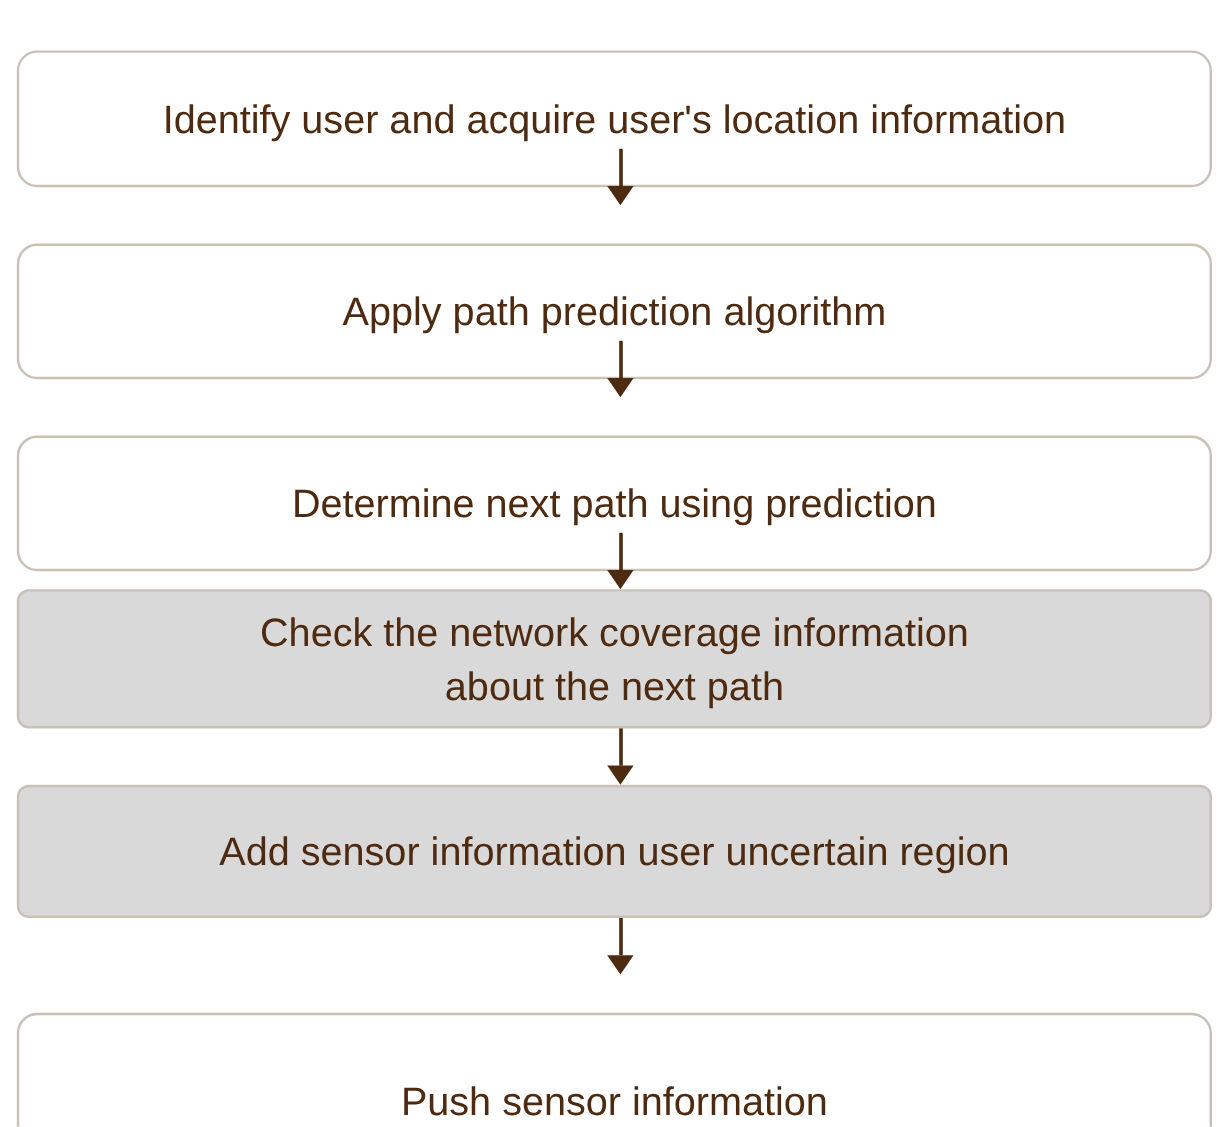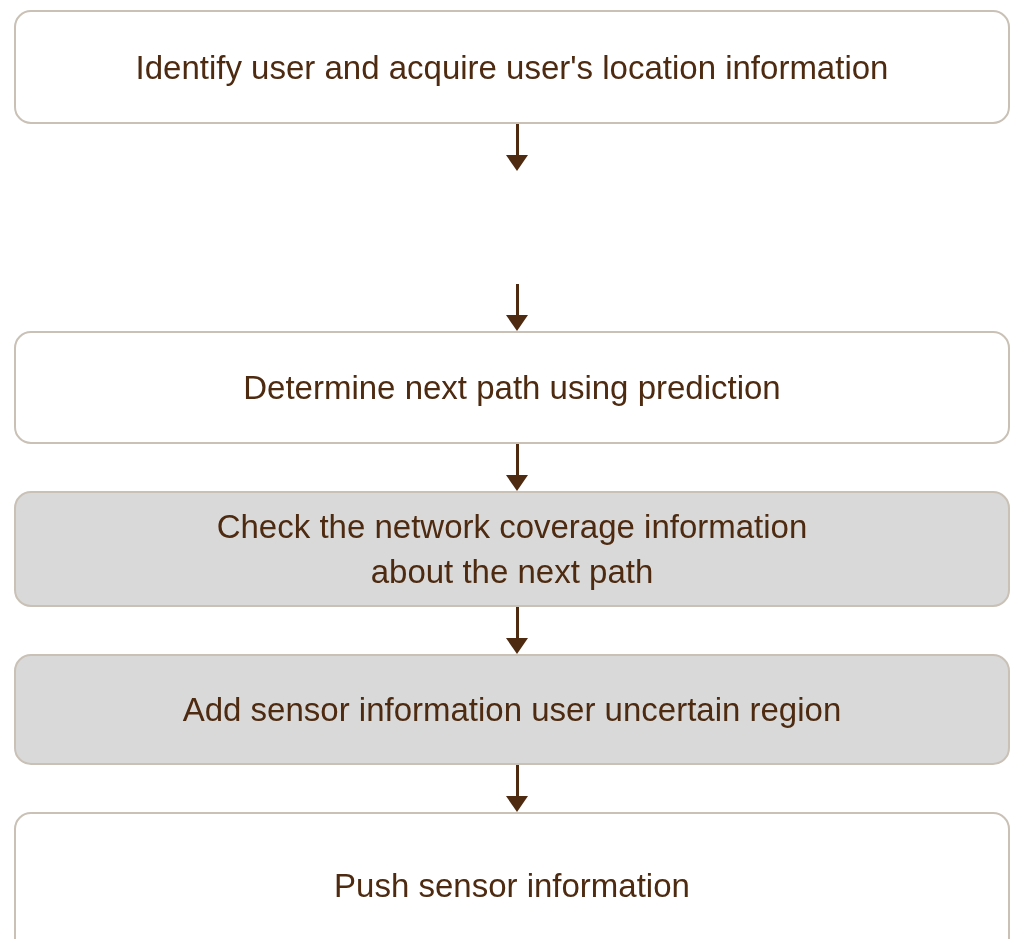--- a/index.html
+++ b/index.html
@@ -31,22 +31,22 @@
     border-radius:17px;
     display:flex;
     align-items:center;
     justify-content:center;
     text-align:center;
     color:var(--text);
     font-size:33px;
     line-height:45px;
     white-space:pre-line;
   }
-  .step.white{ background:var(--white_fill); }
-  .step.gray{ background:var(--gray_fill); }
+  .step.white{ background:var(--white_fill);margin-top:32px; }
+  .step.gray{ background:var(--gray_fill);border-radius:10px; }
   .arrow{
     position:absolute;
     left:506px;
     width:22px;
     display:flex;
     flex-direction:column;
     align-items:center;
   }
   .arrow .stem{
     width:3px;
@@ -67,20 +67,23 @@
 
   <div class="step white" style="top:10px;height:114px">
     <span>Identify user and acquire user's location information</span>
   </div>
 
   <div class="arrow" style="top:124px;height:47px">
     <div class="stem"></div>
     <div class="head"></div>
   </div>
 
+  <div class="step white" style="top:171px;height:113px">
+    <span>Apply path prediction algorithm</span>
+  </div>
 
   <div class="arrow" style="top:284px;height:47px">
     <div class="stem"></div>
     <div class="head"></div>
   </div>
 
   <div class="step white" style="top:331px;height:113px">
     <span>Determine next path using prediction</span>
   </div>
 

